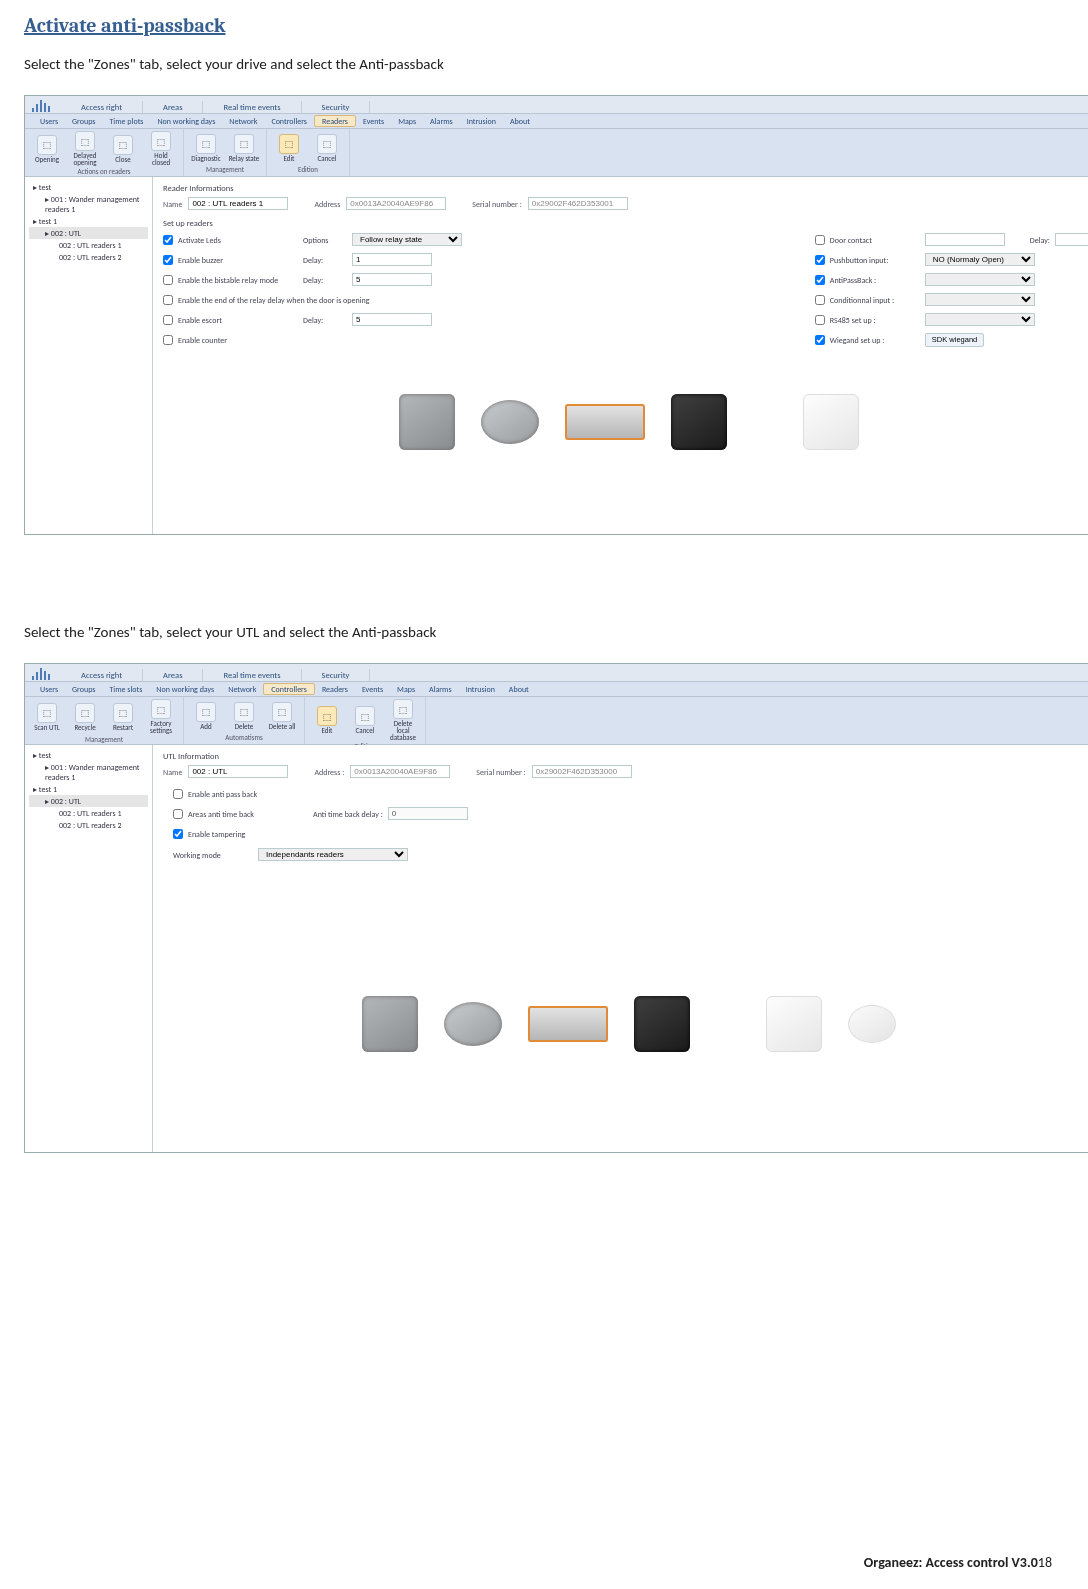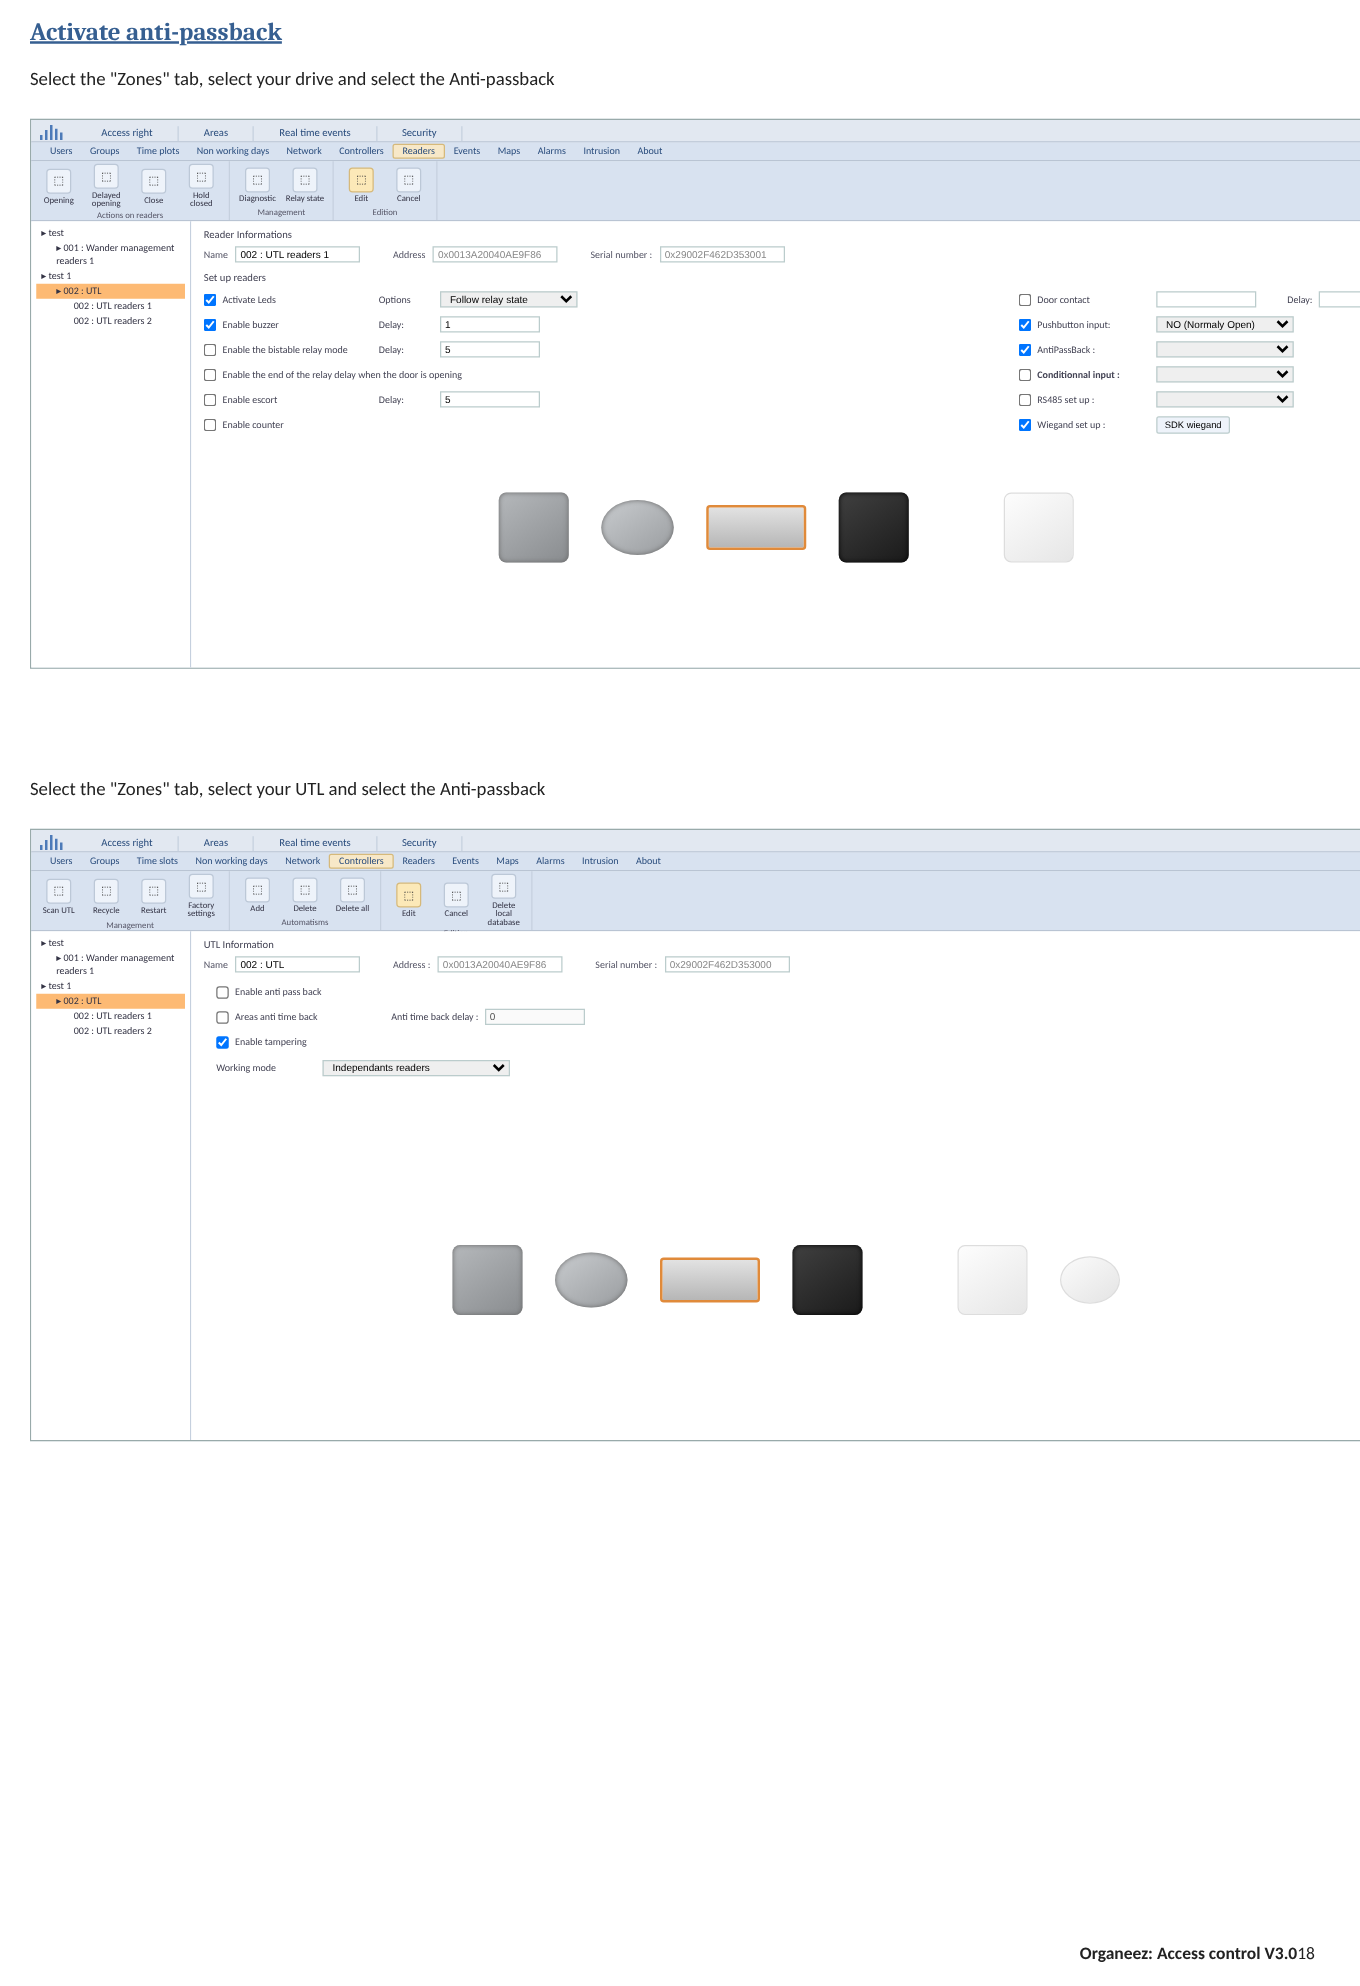--- a/index.html
+++ b/index.html
@@ -22,21 +22,21 @@
   .rib-icon { display:flex; flex-direction:column; align-items:center; width:32px; cursor:pointer; }
   .rib-icon .ic { width:20px; height:20px; display:flex; align-items:center; justify-content:center; border-radius:3px; background:#eef3fa; border:1px solid #bcc8d7; }
   .rib-icon.sel .ic { background:#fce9b8; border-color:#d6b97a; }
   .rib-icon .lbl { font-size:7px; margin-top:1px; color:#334; text-align:center; line-height:1; }
   .rib-group-lbl { font-size:7px; color:#556; padding-top:1px; }
   .body-row { display:flex; height: calc(100% - 81px); }
   .tree { width:128px; border-right:1px solid #c5d0de; padding:4px 4px; font-size:8px; color:#334; background:#fff; }
   .tree-item { padding:1px 0 1px 4px; }
   .tree-item.l2 { padding-left:16px; }
   .tree-item.l3 { padding-left:30px; }
-  .tree-item.sel { background:#fdba74; }
+  .tree-item.sel { background:#e5e5e5; }
   .main { flex:1; background:#fff; padding:6px 10px; position:relative; }
   .panel-title { font-size:8.5px; color:#445; margin-bottom:4px; }
   .info-row { display:flex; align-items:center; gap:6px; margin-bottom:8px; }
   .info-row label { font-size:8px; color:#556; }
   .info-row input { font-size:8px; height:13px; border:1px solid #bcc; padding:0 3px; background:#fff; }
   .info-row input.ro { color:#888; }
   .form-cols { display:flex; gap:40px; }
   .form-col { display:flex; flex-direction:column; gap:5px; }
   .form-line { display:flex; align-items:center; gap:5px; font-size:8px; color:#445; height:15px; }
   .form-line input[type=checkbox] { width:10px; height:10px; }
@@ -208,21 +208,21 @@
                 <span class="fl-label" style="min-width: 90px;">Pushbutton input:</span>
                 <select><option>NO (Normaly Open)</option></select>
               </div>
               <div class="form-line">
                 <input type="checkbox" checked="" style="">
                 <span class="fl-label" style="min-width: 90px;">AntiPassBack :</span>
                 <select><option></option></select>
               </div>
               <div class="form-line">
                 <input type="checkbox" style="">
-                <span class="fl-label" style="min-width: 90px; font-weight: bold;">Conditionnal input :</span>
+                <span class="fl-label" style="min-width: 90px;">Conditionnal input :</span>
                 <select><option></option></select>
               </div>
               <div class="form-line">
                 <input type="checkbox" style="">
                 <span class="fl-label" style="min-width: 90px;">RS485 set up :</span>
                 <select><option></option></select>
               </div>
               <div class="form-line">
                 <input type="checkbox" checked="" style="">
                 <span class="fl-label" style="min-width: 90px;">Wiegand set up :</span>

